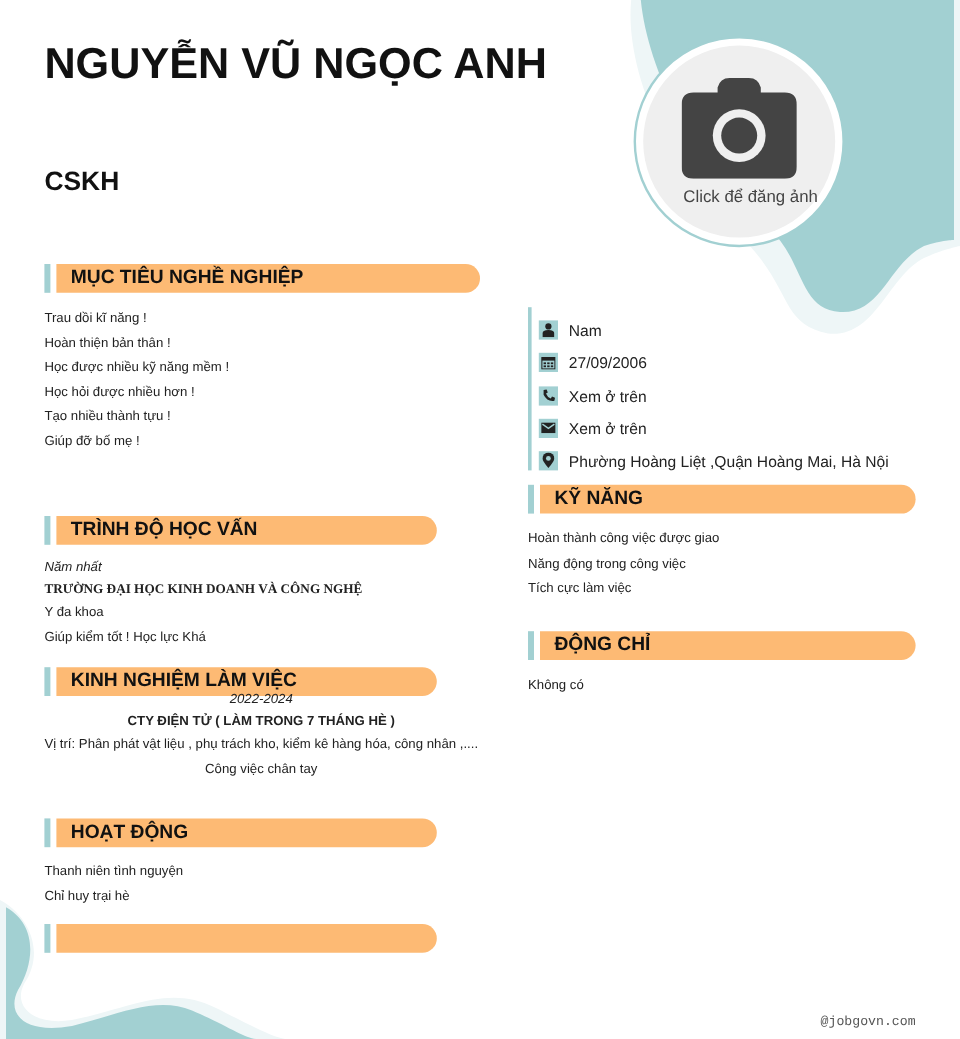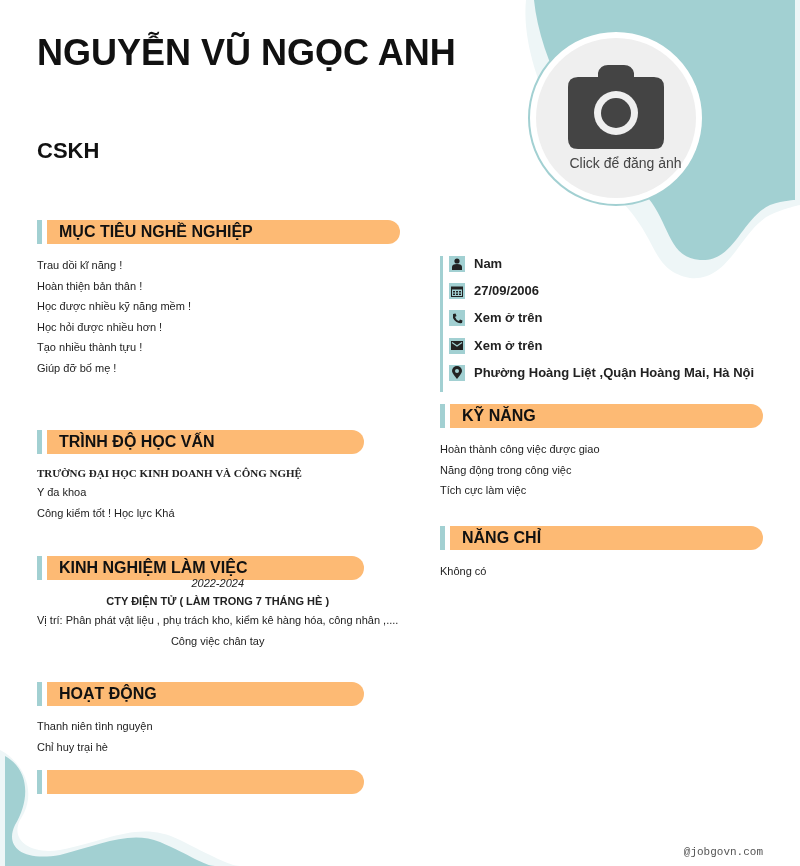--- a/index.html
+++ b/index.html
@@ -14,21 +14,21 @@
   .avatar-inner { width: 160px; height: 160px; border-radius: 50%; background: #efefef; display: flex; flex-direction: column; align-items: center; justify-content: center; }
   .avatar-label { font-size: 14px; color: #444; margin-top: 6px; margin-left: 19px; }
   .sec-head { position: absolute; height: 24px; display: flex; z-index: 1; }
   .sec-head .bar { width: 5px; height: 24px; background: #a2d0d2; margin-right: 5px; }
   .sec-head .pill { flex: 1; height: 24px; background: #fdba74; border-radius: 0 12px 12px 0; font-size: 16px; font-weight: bold; color: #111; line-height: 24px; padding-left: 12px; box-sizing: border-box; }
   .list { position: absolute; z-index: 1; margin: 0; padding: 0; list-style: none; }
   .list li { font-size: 11px; color: #222; line-height: 20.6px; }
   .it { font-style: italic; }
   .bold { font-weight: bold; }
   .contact { position: absolute; left: 440px; top: 256px; border-left: 3px solid #a2d0d2; padding-left: 6px; z-index: 1; }
-  .contact-row { display: flex; align-items: flex-start; height: 27.2px; font-weight: bold; }
+  .contact-row { display: flex; align-items: flex-end; height: 27.2px; }
   .c-icon { width: 16px; height: 16px; background: #a2d0d2; display: flex; align-items: center; justify-content: center; margin-right: 9px; }
   .c-text { font-size: 13px; color: #222; }
   .footer { position: absolute; right: 37px; bottom: 8px; font-family: "Liberation Mono", monospace; font-size: 11px; color: #555; z-index: 1; }
 </style>
 </head>
 <body>
 
 <svg class="blob" width="800" height="866">
   <path d="M526,0 C520,60 560,150 620,200 C660,240 650,270 690,278 C730,282 740,230 770,215 C785,208 800,205 800,205 L800,0 Z" fill="#eef6f7"></path>
   <path d="M534,0 C540,60 580,140 640,190 C670,215 665,258 700,260 C735,262 740,220 770,205 C785,200 795,200 795,200 L795,0 Z" fill="#a2d0d2"></path>
@@ -61,23 +61,24 @@
   <li>Học hỏi được nhiều hơn !</li>
   <li>Tạo nhiều thành tựu !</li>
   <li>Giúp đỡ bố mẹ !</li>
 </ul>
 
 <div class="sec-head" style="left:37px;top:430px;width:327px;">
   <div class="bar"></div>
     <div class="pill">TRÌNH ĐỘ HỌC VẤN</div>
 </div>
 <ul class="list" style="left:37px;top:464px;">
+  <li class="it" style="line-height:18px;">Năm nhất</li>
   <li class="bold" style="line-height:18px;font-family:Liberation Serif, serif;">TRƯỜNG ĐẠI HỌC KINH DOANH VÀ CÔNG NGHỆ</li>
   <li>Y đa khoa</li>
-  <li>Công kiểm tốt ! Học lực Khá</li>
+  <li>Giúp kiểm tốt ! Học lực Khá</li>
 </ul>
 
 <div class="sec-head" style="left:37px;top:556px;width:327px;">
   <div class="bar"></div>
     <div class="pill">KINH NGHIỆM LÀM VIỆC</div>
 </div>
 <ul class="list" style="left:37px;top:574px;text-align:center;">
   <li class="it" style="line-height:18px;">2022-2024</li>
   <li class="bold" style="line-height:18px;">CTY ĐIỆN TỬ ( LÀM TRONG 7 THÁNG HÈ )</li>
   <li>Vị trí: Phân phát vật liệu , phụ trách kho, kiểm kê hàng hóa, công nhân ,....</li>
@@ -158,19 +159,19 @@
     <div class="pill">KỸ NĂNG</div>
 </div>
 <ul class="list" style="left:440px;top:439px;">
   <li>Hoàn thành công việc được giao</li>
   <li>Năng động trong công việc</li>
   <li>Tích cực làm việc</li>
 </ul>
 
 <div class="sec-head" style="left:440px;top:526px;width:323px;">
   <div class="bar"></div>
-    <div class="pill">NĂNG CHỈ</div>
+    <div class="pill">ĐỘNG CHỈ</div>
 </div>
 <ul class="list" style="left:440px;top:561px;">
   <li>Không có</li>
 </ul>
 
 <div class="footer">@jobgovn.com</div>
 
 </body></html>

